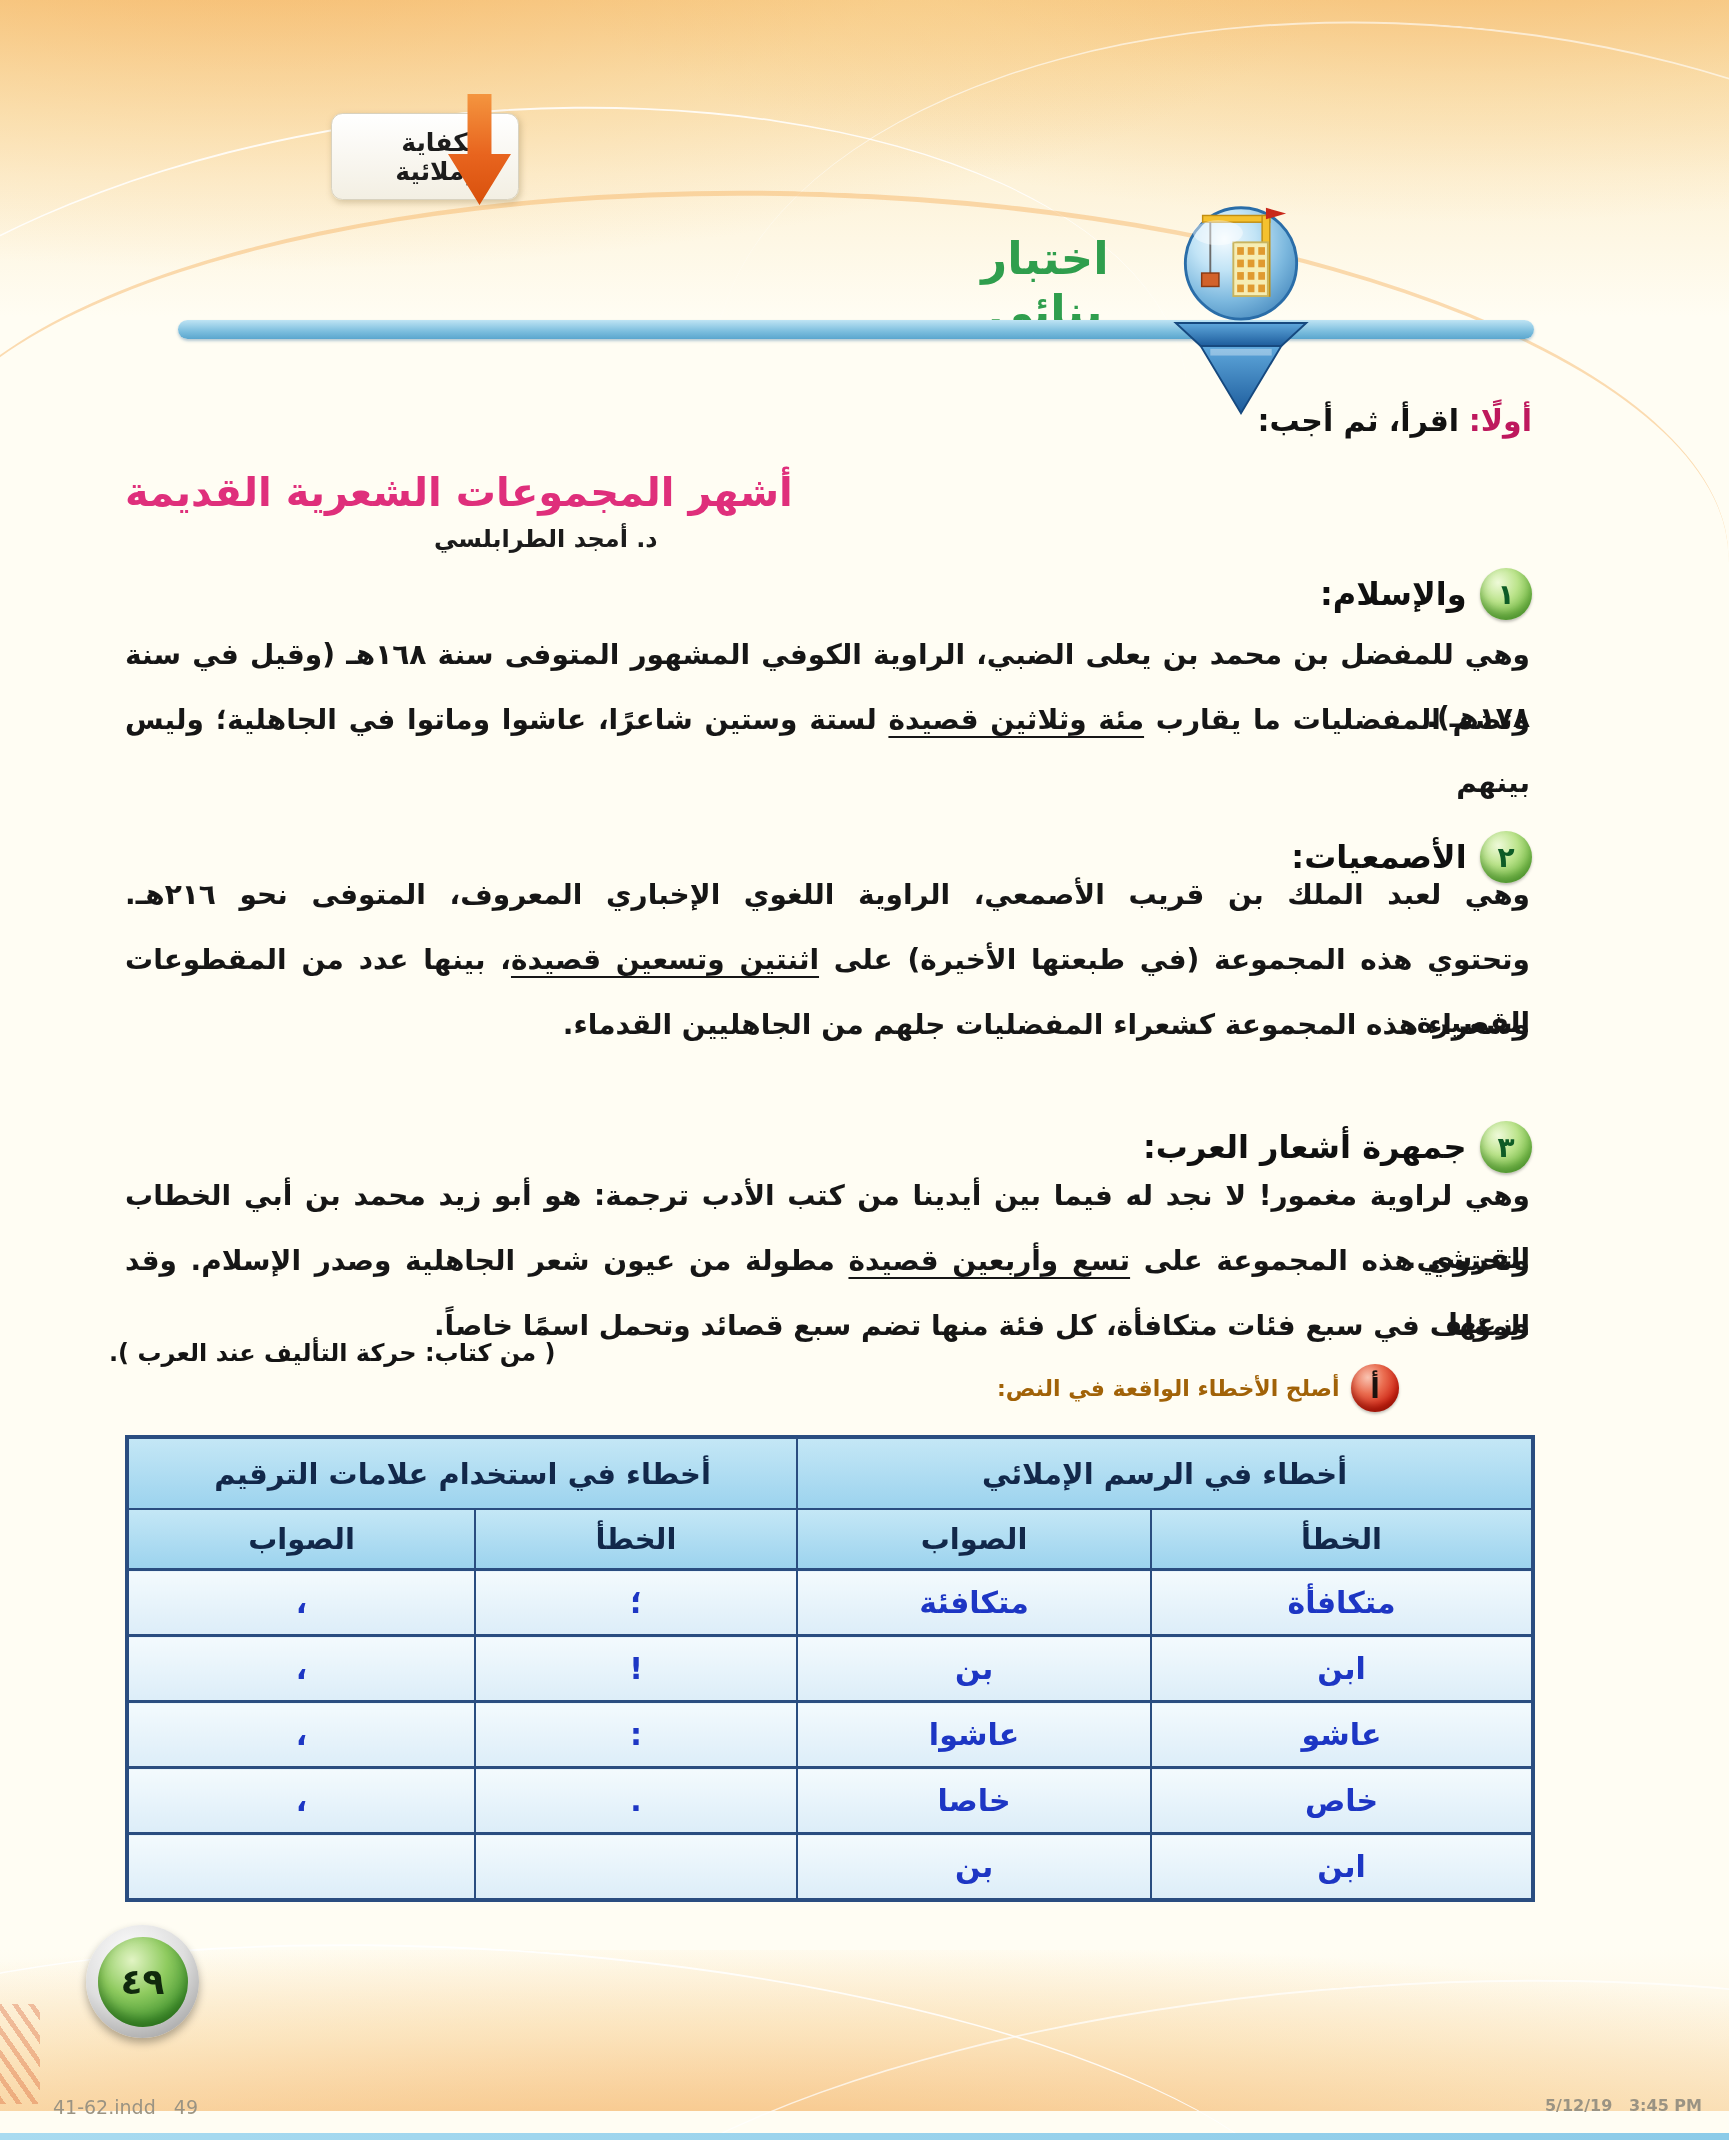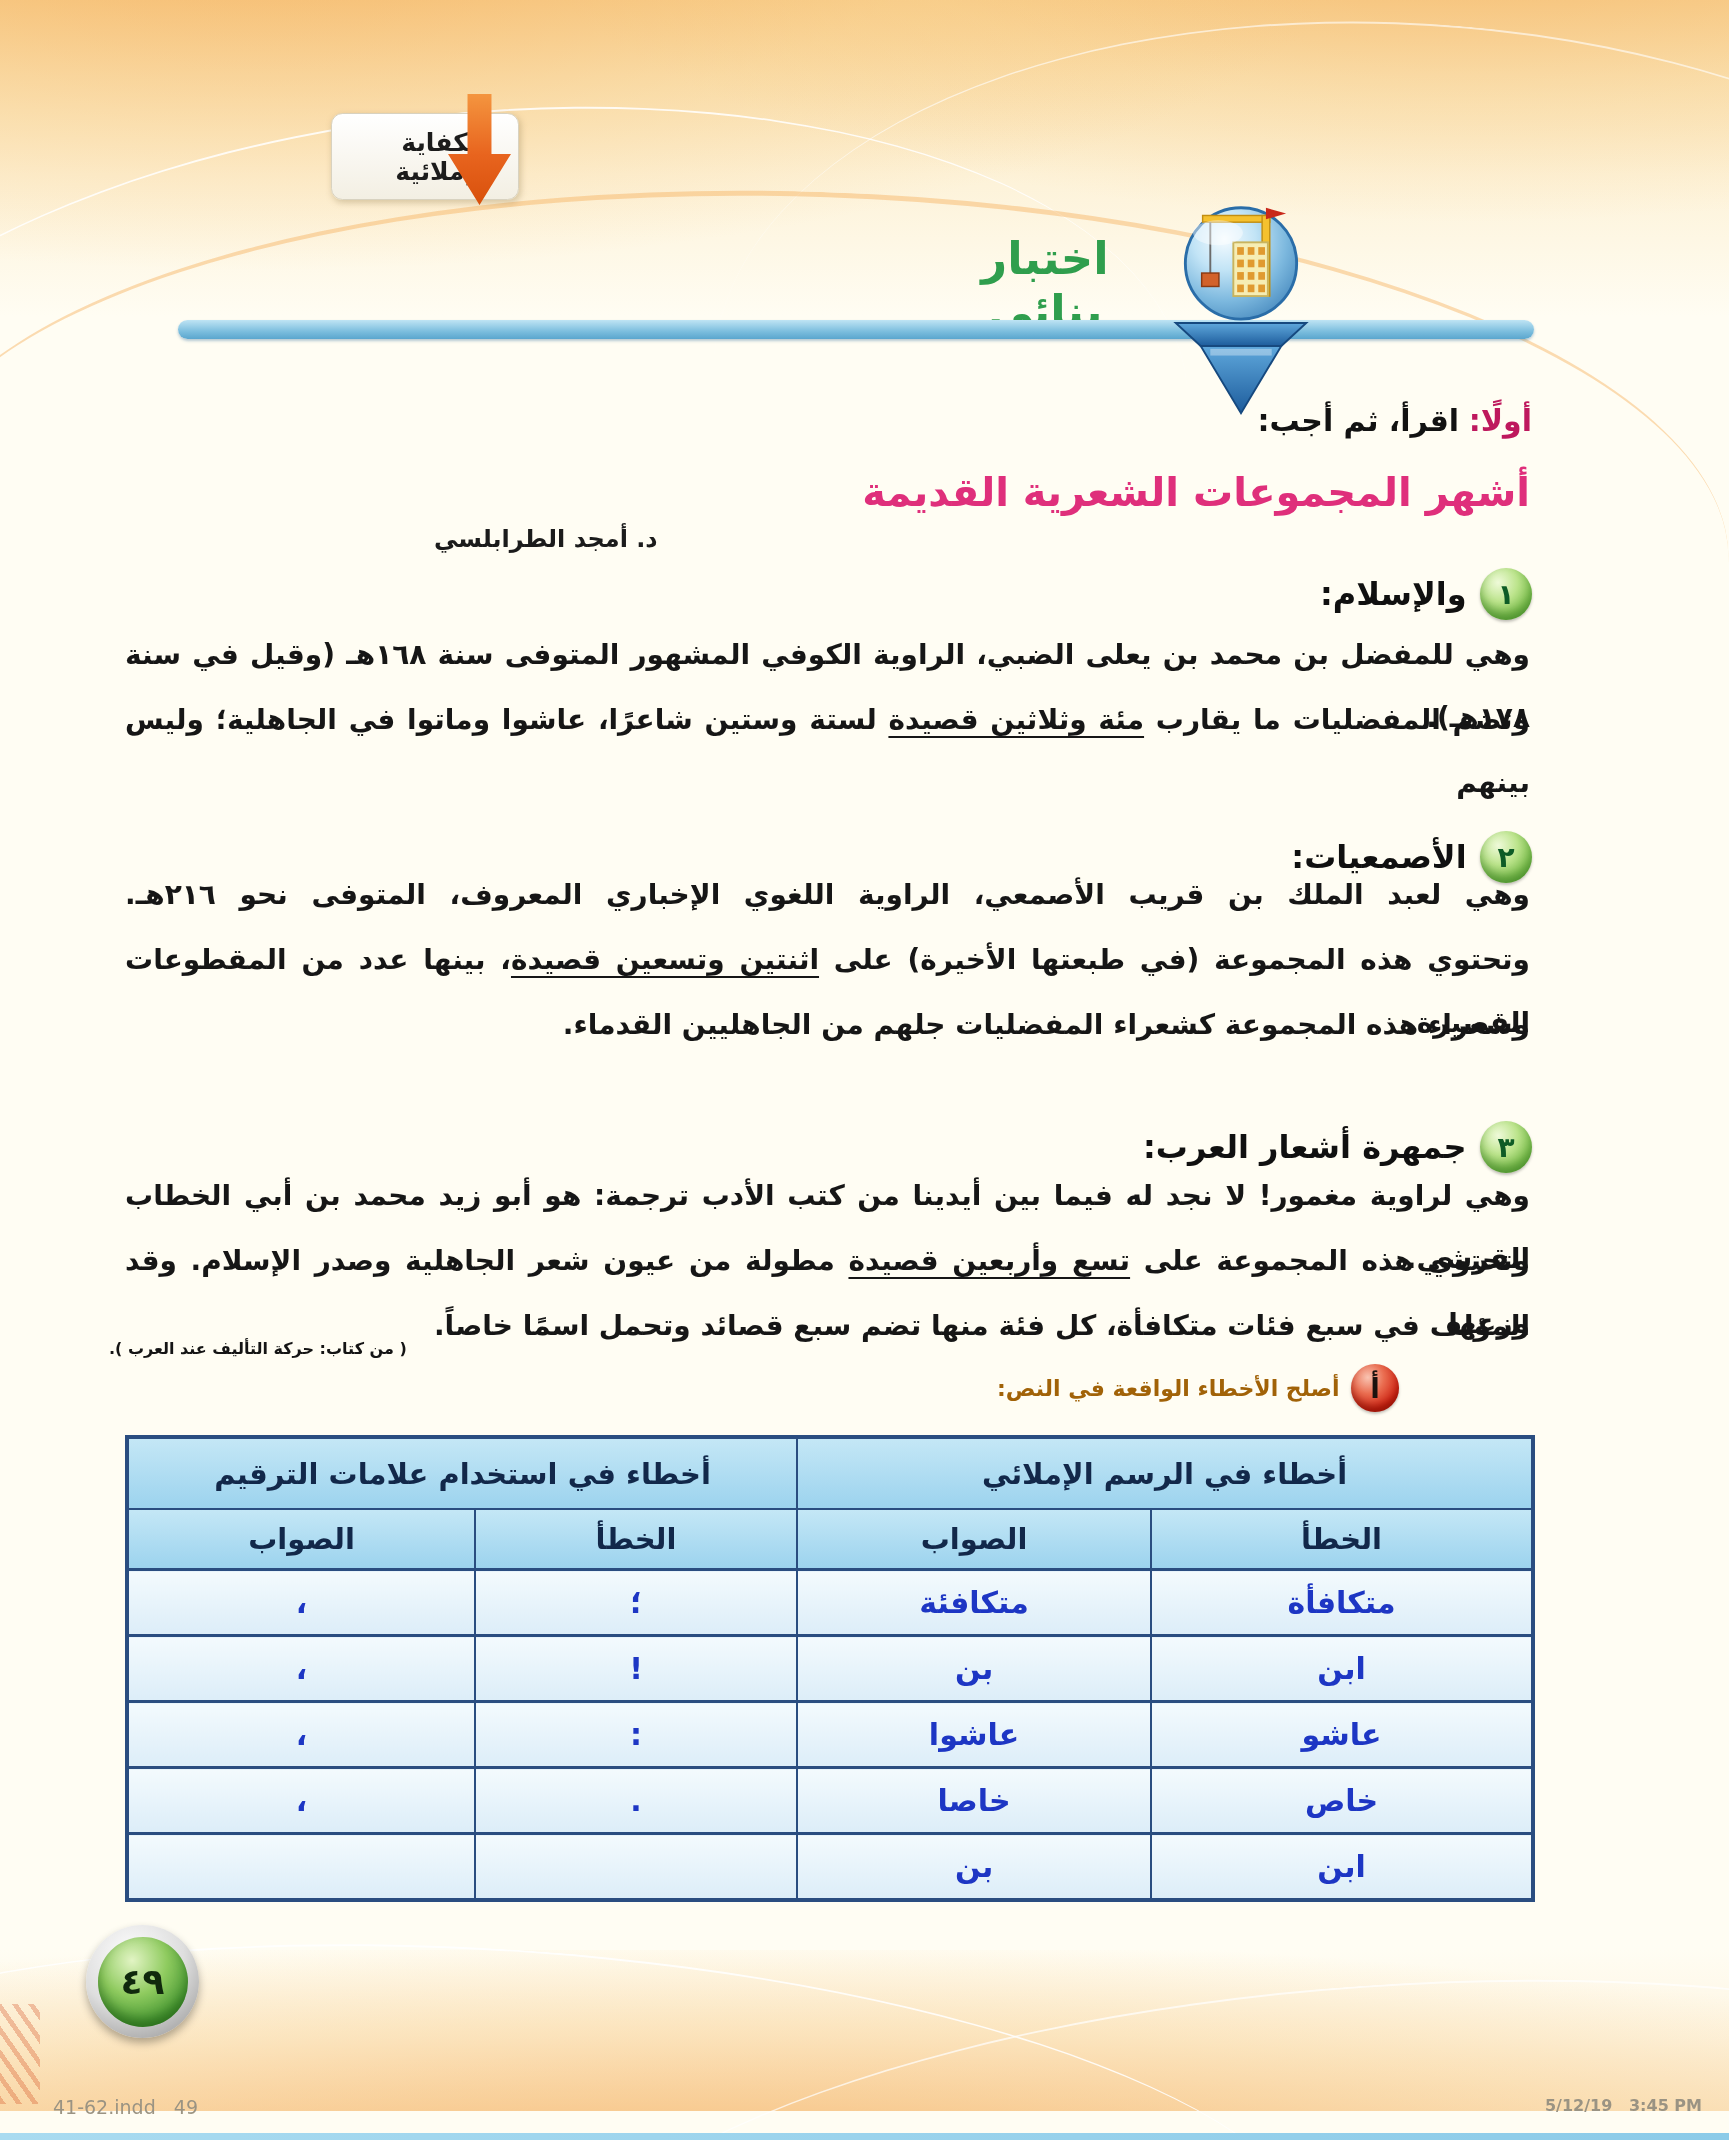--- a/index.html
+++ b/index.html
@@ -57,40 +57,40 @@
     font-size:45px; font-weight:bold; color:#2f9e4d; direction:rtl; }
   .title-bar { position:absolute; left:178px; top:320px; width:1356px; height:19px; border-radius:9.6px;
     background:linear-gradient(180deg,#bfe4f4,#7cbede 60%,#5aa6ce);
     box-shadow:0 1.9px 2.9px rgba(90,140,175,.45); z-index:1; }
   .header-icon { position:absolute; left:1170px; top:202px; width:142px; height:215px; z-index:2; }
   
   .intro { position:absolute; right:197px; top:403px; direction:rtl;
     font-size:30px; font-weight:bold; color:#121212; white-space:nowrap; }
   .intro .first { color:#be185d; margin-left:9.6px; }
   
-  .article-title { position:absolute; left:125px; width:1405px; top:469px; text-align:right;
+  .article-title { position:absolute; left:125px; width:1405px; top:469px; text-align:left;
     font-size:40px; font-weight:bold; color:#df2f7b; direction:rtl; }
   .author { position:absolute; left:434px; top:525px; font-size:24px; font-weight:bold;
     color:#1b1b1b; direction:rtl; white-space:nowrap; }
   .sec-head { position:absolute; right:197px; height:54px; display:flex; align-items:center;
     gap:13.4px; direction:rtl; }
   #sec1-head { top:567px; } #sec2-head { top:830px; } #sec3-head { top:1120px; }
   .num-badge { width:52px; height:52px; border-radius:50%; flex:0 0 auto;
     background:radial-gradient(circle at 35% 28%, #effad9 0%, #bce48c 38%, #85c455 66%, #54a32d 100%);
     box-shadow:inset 0 -6.7px 9.6px rgba(35,105,20,.45), 0 1.9px 2.9px rgba(0,0,0,.25);
     display:flex; align-items:center; justify-content:center;
     font-size:28px; font-weight:bold; color:#0e5c26; }
   .sec-title { font-size:32px; font-weight:bold; color:#101010; white-space:nowrap; }
   .para { position:absolute; left:125px; width:1405px; direction:rtl; }
   #par1 { top:623px; } #par2 { top:863px; } #par3 { top:1164px; }
   .pline { height:65px; line-height:63px; font-size:28px; font-weight:bold; color:#161616; }
   .pline.j { text-align:justify; text-align-last:justify; }
   .pline.r { text-align:right; }
   .ul { text-decoration:underline; text-underline-offset:6.7px; text-decoration-thickness:2.4px; }
-  .source { position:absolute; left:109px; top:1339px; direction:rtl; font-size:16px;
+  .source { position:absolute; left:109px; top:1339px; direction:rtl; font-size:24px;
     font-weight:bold; color:#141414; white-space:nowrap; }
   
   .task { position:absolute; right:330px; top:1364px; direction:rtl; display:flex;
     align-items:center; gap:11.5px; }
   .letter-badge { width:48px; height:48px; border-radius:50%; flex:0 0 auto;
     background:radial-gradient(circle at 35% 28%, #f9c4b2 0%, #ea6d50 35%, #d02413 70%, #a81507 100%);
     box-shadow:inset 0 -5.8px 7.7px rgba(110,10,0,.5), 0 1.9px 2.9px rgba(0,0,0,.25);
     display:flex; align-items:center; justify-content:center;
     font-size:28px; font-weight:bold; color:#1c120e; }
   .task-text { font-size:22px; font-weight:bold; color:#a16207; white-space:nowrap; }

